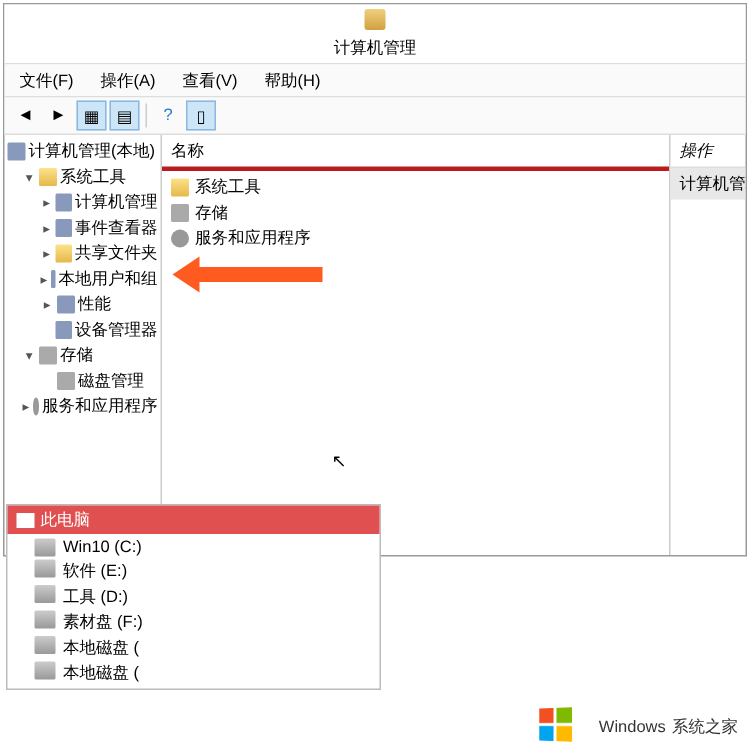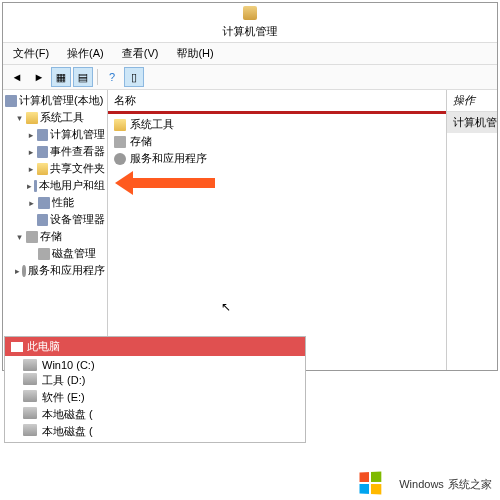--- a/index.html
+++ b/index.html
@@ -27,21 +27,21 @@
 .tree-ico { width: 12px; height: 12px; display: inline-block; }
 .ico-folder { background: linear-gradient(#fce28a,#e6b84a); border-radius: 1px; }
 .ico-tool { background: #8899bb; border-radius: 1px; }
 .ico-disk { background: #aaa; border-radius: 1px; }
 .ico-gear { background: #999; border-radius: 50%; }
 .indent-1 { padding-left: 10px; }
 .indent-2 { padding-left: 22px; }
 .arrow { position: absolute; top: 171px; left: 115px; width: 100px; height: 24px; pointer-events: none; }
 .arrow-line { position: absolute; top: 7px; left: 12px; width: 88px; height: 10px; background: #ff5a1f; }
 .arrow-head { position: absolute; top: 0; left: 0; width: 0; height: 0; border-top: 12px solid transparent; border-bottom: 12px solid transparent; border-right: 18px solid #ff5a1f; }
-.bottom-panel { position: absolute; left: 4px; top: 336px; width: 302px; border: 1px solid #bbb; background: #fff; }
+.bottom-panel { position: absolute; left: 4px; top: 336px; width: 250px; border: 1px solid #bbb; background: #fff; }
 .bp-header { background: #e05050; color: #fff; padding: 2px 6px; display: flex; align-items: center; gap: 4px; }
 .bp-header .pc-ico { width: 12px; height: 10px; background: #fff; }
 .bp-body { padding: 2px 0; }
 .bp-item { display: flex; align-items: flex-start; gap: 5px; padding: 1px 18px; }
 .bp-ico { width: 14px; height: 12px; background: linear-gradient(#ccc,#999); border-radius: 1px; }
 .watermark { position: absolute; right: 8px; bottom: 6px; display: flex; align-items: center; gap: 18px; }
 .win-logo { width: 22px; height: 22px; display: grid; grid-template-columns: 1fr 1fr; grid-template-rows: 1fr 1fr; gap: 2px; transform: perspective(40px) rotateY(-8deg); }
 .win-logo div:nth-child(1){background:#f25022}.win-logo div:nth-child(2){background:#7fba00}.win-logo div:nth-child(3){background:#00a4ef}.win-logo div:nth-child(4){background:#ffb900}
 .wm-text { font-size: 15px; color: #333; }
 .cursor { position: absolute; left: 221px; top: 300px; font-size: 12px; color: #000; }
@@ -162,25 +162,29 @@
     <span class="pc-ico"></span>
     <span>此电脑</span>
   </div>
   <div class="bp-body">
     <div class="bp-item">
         <span class="bp-ico"></span>
         <span>Win10 (C:)</span>
       </div>
     <div class="bp-item">
         <span class="bp-ico"></span>
+        <span>软件 (E:)</span>
+      </div>
+    <div class="bp-item">
+        <span class="bp-ico"></span>
         <span>工具 (D:)</span>
       </div>
     <div class="bp-item">
         <span class="bp-ico"></span>
-        <span>软件 (E:)</span>
+        <span>素材盘 (F:)</span>
       </div>
     <div class="bp-item">
         <span class="bp-ico"></span>
         <span>本地磁盘 (</span>
       </div>
     <div class="bp-item">
         <span class="bp-ico"></span>
         <span>本地磁盘 (</span>
       </div>
   </div>

